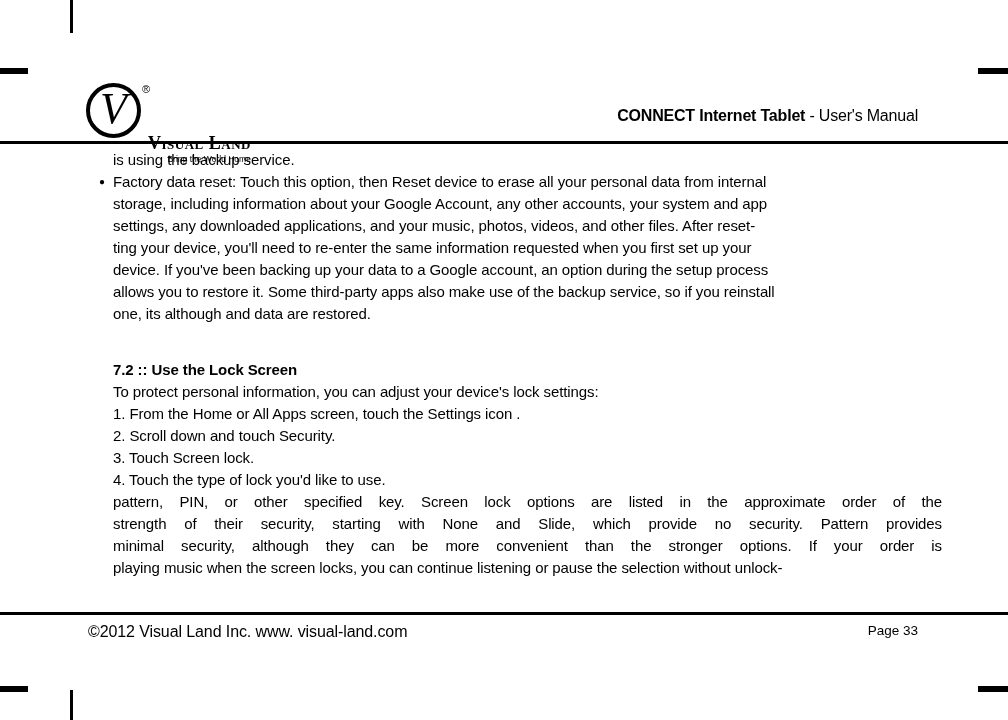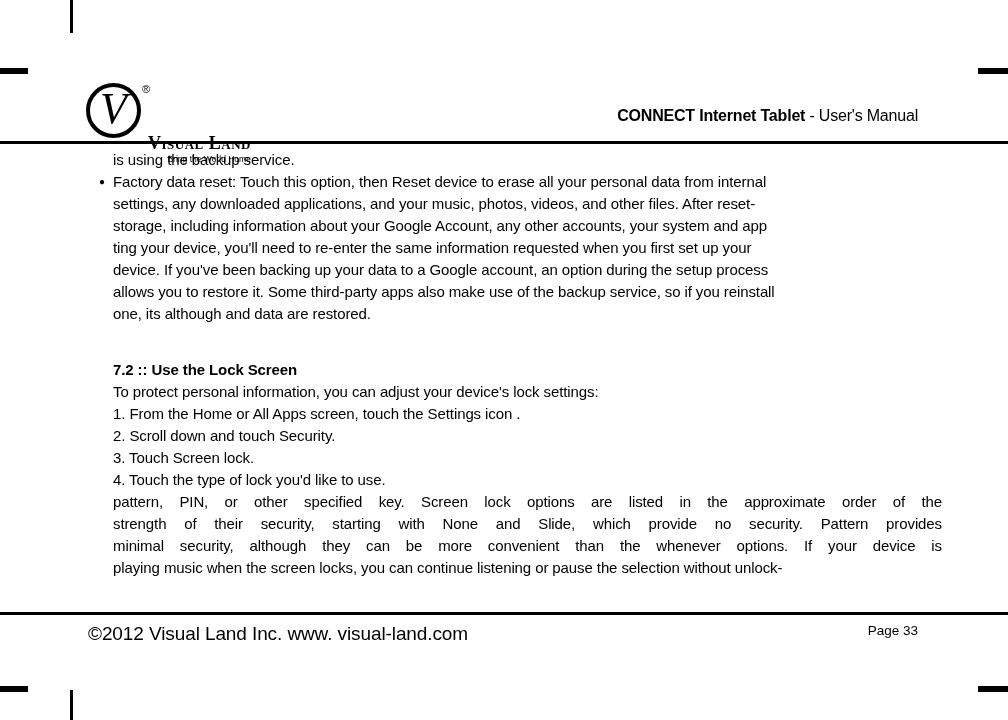--- a/index.html
+++ b/index.html
@@ -38,21 +38,21 @@
   
   .body-text { position:absolute; left:113px; top:149px; width:829px;
                font-size:15px; line-height:22px; letter-spacing:-.1px; }
   .line { white-space:nowrap; }
   .just { white-space:normal; text-align:justify; text-align-last:justify; }
   .bullet-para { position:relative; }
   .bullet-marker { position:absolute; left:-14px; top:0; font-size:10px; line-height:22px; }
   .heading { font-weight:700; margin-top:34px; }
 
   
-  .footer-copy { position:absolute; left:88px; top:623px; font-size:19px; letter-spacing:-.1px; }
+  .footer-copy { position:absolute; left:88px; top:623px; font-size:16px; letter-spacing:-.1px; }
   .footer-page { position:absolute; right:90px; top:623px; font-size:13.5px; }
 </style>
 </head>
 <body>
 
 <div class="page">
 
   <div class="crop tv"></div>
   <div class="crop lt"></div>
   <div class="crop rt"></div>
@@ -74,39 +74,39 @@
   <div class="doc-title"><span class="bold">CONNECT Internet Tablet</span><span> - User's Manual</span></div>
 
   <div class="rule top"></div>
 
   <div class="body-text">
     <div class="line">is using the backup service.</div>
 
     <div class="bullet-para">
       <span class="bullet-marker">●</span>
       <div class="line">Factory data reset: Touch this option, then Reset device to erase all your personal data from internal</div>
+      <div class="line">storage, including information about your Google Account, any other accounts, your system and app</div>
       <div class="line">settings, any downloaded applications, and your music, photos, videos, and other files. After reset-</div>
-      <div class="line">storage, including information about your Google Account, any other accounts, your system and app</div>
       <div class="line">ting your device, you'll need to re-enter the same information requested when you first set up your</div>
       <div class="line">device. If you've been backing up your data to a Google account, an option during the setup process</div>
       <div class="line">allows you to restore it. Some third-party apps also make use of the backup service, so if you reinstall</div>
       <div class="line">one, its although and data are restored.</div>
     </div>
 
     <div class="heading">7.2 :: Use the Lock Screen</div>
     <div class="line">To protect personal information, you can adjust your device's lock settings:</div>
 
     <div class="line">1. From the Home or All Apps screen, touch the Settings icon .</div>
     <div class="line">2. Scroll down and touch Security.</div>
     <div class="line">3. Touch Screen lock.</div>
     <div class="line">4. Touch the type of lock you'd like to use.</div>
 
     <div class="line just">pattern, PIN, or other specified key. Screen lock options are listed in the approximate order of the</div>
     <div class="line just">strength of their security, starting with None and Slide, which provide no security. Pattern provides</div>
-    <div class="line just">minimal security, although they can be more convenient than the whenever options. If your device is</div>
+    <div class="line just">minimal security, although they can be more convenient than the stronger options. If your order is</div>
     <div class="line">playing music when the screen locks, you can continue listening or pause the selection without unlock-</div>
   </div>
 
   <div class="rule bottom"></div>
   <div class="footer-copy">©2012 Visual Land Inc. www. visual-land.com</div>
   <div class="footer-page">Page 33</div>
 
 </div>
 
 </body></html>

